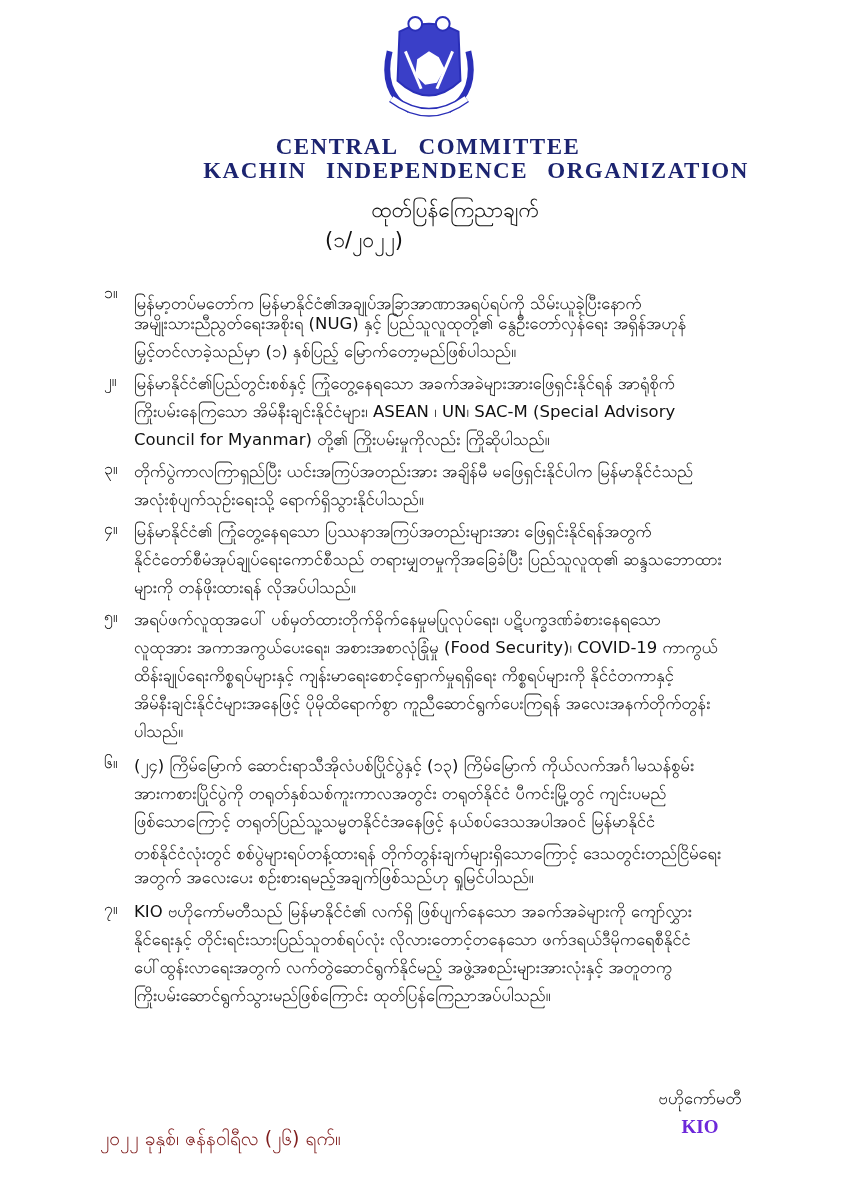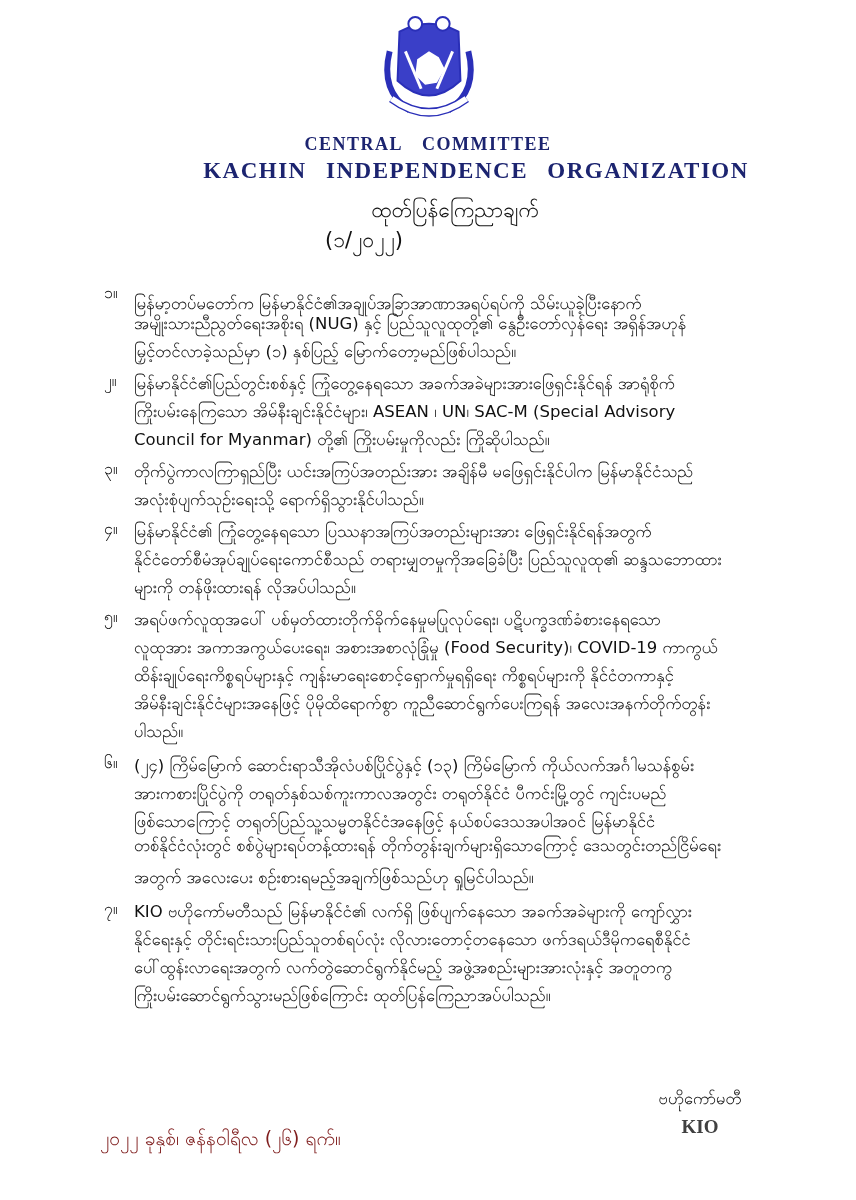--- a/index.html
+++ b/index.html
@@ -2,35 +2,35 @@
 <html><head>
 <meta charset="utf-8">
 <style>
   html, body { margin:0; padding:0; background:#ffffff; }
   body { width:856px; height:1200px; position:relative; overflow:hidden;
          font-family:"DejaVu Sans", sans-serif; color:#1a1a1a; }
   .logo { position:absolute; left:370px; top:12px; width:118px; height:118px; }
   .hdr { position:absolute; left:0; width:856px; text-align:center;
          font-family:"Liberation Serif", serif; font-weight:bold; color:#1c2470;
          letter-spacing:1.5px; }
-  .hdr1 { top:134px; font-size:18px; word-spacing:14px; }
+  .hdr1 { top:134px; font-size:23px; word-spacing:14px; }
   .hdr2 { top:158px; font-size:23px; word-spacing:12px;margin-left:48px; }
   .title { position:absolute; left:0; width:856px; text-align:center; top:196px;
            font-size:21px; color:#111;padding-left:27px; }
   .title-num { position:absolute; left:0; width:728px; text-align:center; top:226px;
            font-size:21px; color:#111; }
   .para { position:absolute; left:100px; width:665px; }
   .para .num { position:absolute; left:4px; top:0; font-size:16px; width:28px; color:#111; }
   .para .line { position:absolute; left:34px; width:628px; font-size:16.5px;
                 line-height:28px; white-space:nowrap; overflow:hidden; color:#111;
                 text-align:justify; }
   .date { position:absolute; left:100px; top:1126px; font-size:19px; color:#7f1d1d; }
   .sig1 { position:absolute; left:640px; top:1088px; width:120px; text-align:center; font-size:16.5px; color:#111; }
   .sig2 { position:absolute; left:640px; top:1116px; width:120px; text-align:center;
-          font-family:"Liberation Serif", serif; font-weight:bold; font-size:19px; color:#404040; }
+          font-family:"Liberation Serif", serif; font-weight:bold; font-size:19px; color:#6d28d9; }
 </style>
 </head>
 <body>
 
 <div class="logo">
   <svg viewBox="0 0 120 120" width="118" height="118">
     <g fill="none" stroke="#2a2fb8" stroke-width="2">
       <path d="M30 20 Q60 4 90 20 L92 70 Q60 100 28 70 Z" fill="#3a3fc8"></path>
       <circle cx="46" cy="12" r="7" fill="#fff"></circle>
       <circle cx="74" cy="12" r="7" fill="#fff"></circle>
@@ -85,21 +85,21 @@
   <div class="line" style="top:56px">ထိန်းချုပ်ရေးကိစ္စရပ်များနှင့် ကျန်းမာရေးစောင့်ရှောက်မှုရရှိရေး ကိစ္စရပ်များကို နိုင်ငံတကာနှင့်</div>
   <div class="line" style="top:84px">အိမ်နီးချင်းနိုင်ငံများအနေဖြင့် ပိုမိုထိရောက်စွာ ကူညီဆောင်ရွက်ပေးကြရန် အလေးအနက်တိုက်တွန်း</div>
   <div class="line" style="top:112px">ပါသည်။</div>
 </div>
 
 <div class="para" style="top:752px;">
   <span class="num">၆။</span>
   <div class="line" style="top:0">(၂၄) ကြိမ်မြောက် ဆောင်းရာသီအိုလံပစ်ပြိုင်ပွဲနှင့် (၁၃) ကြိမ်မြောက် ကိုယ်လက်အင်္ဂါမသန်စွမ်း</div>
   <div class="line" style="top:28px">အားကစားပြိုင်ပွဲကို တရုတ်နှစ်သစ်ကူးကာလအတွင်း တရုတ်နိုင်ငံ ပီကင်းမြို့တွင် ကျင်းပမည်</div>
   <div class="line" style="top:56px">ဖြစ်သောကြောင့် တရုတ်ပြည်သူ့သမ္မတနိုင်ငံအနေဖြင့် နယ်စပ်ဒေသအပါအဝင် မြန်မာနိုင်ငံ</div>
-  <div class="line" style="top:80px">တစ်နိုင်ငံလုံးတွင် စစ်ပွဲများရပ်တန့်ထားရန် တိုက်တွန်းချက်များရှိသောကြောင့် ဒေသတွင်းတည်ငြိမ်ရေး</div>
+  <div class="line" style="top:88px">တစ်နိုင်ငံလုံးတွင် စစ်ပွဲများရပ်တန့်ထားရန် တိုက်တွန်းချက်များရှိသောကြောင့် ဒေသတွင်းတည်ငြိမ်ရေး</div>
   <div class="line" style="top:112px">အတွက် အလေးပေး စဉ်းစားရမည့်အချက်ဖြစ်သည်ဟု ရှုမြင်ပါသည်။</div>
 </div>
 
 <div class="para" style="top:898px;">
   <span class="num">၇။</span>
   <div class="line" style="top:0">KIO ဗဟိုကော်မတီသည် မြန်မာနိုင်ငံ၏ လက်ရှိ ဖြစ်ပျက်နေသော အခက်အခဲများကို ကျော်လွှား</div>
   <div class="line" style="top:28px">နိုင်ရေးနှင့် တိုင်းရင်းသားပြည်သူတစ်ရပ်လုံး လိုလားတောင့်တနေသော ဖက်ဒရယ်ဒီမိုကရေစီနိုင်ငံ</div>
   <div class="line" style="top:56px">ပေါ်ထွန်းလာရေးအတွက် လက်တွဲဆောင်ရွက်နိုင်မည့် အဖွဲ့အစည်းများအားလုံးနှင့် အတူတကွ</div>
   <div class="line" style="top:84px">ကြိုးပမ်းဆောင်ရွက်သွားမည်ဖြစ်ကြောင်း ထုတ်ပြန်ကြေညာအပ်ပါသည်။</div>
 </div>

